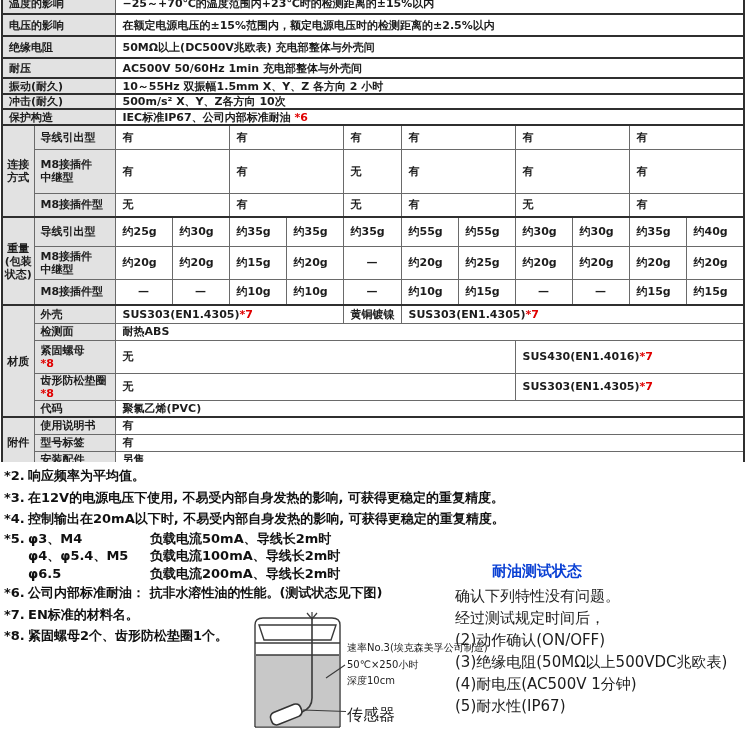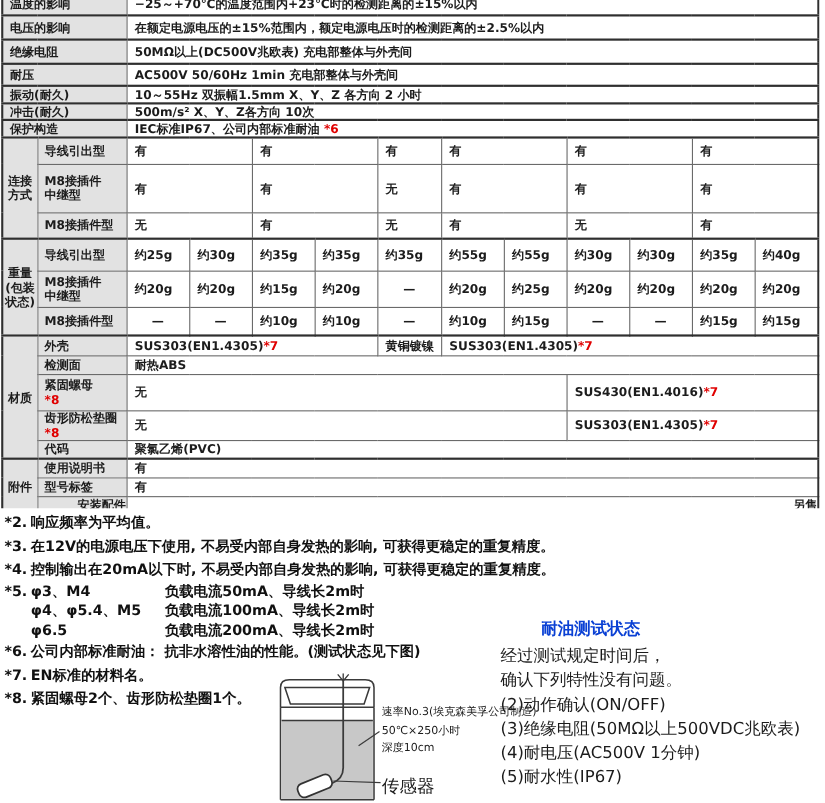--- a/index.html
+++ b/index.html
@@ -190,21 +190,21 @@
         </tr>
         <tr class="sec-start" style="height: 17px;">
           <td class="lbl sec" rowspan="3">附件</td>
           <td class="lbl">使用说明书</td>
           <td class="val" colspan="11">有</td>
         </tr>
         <tr style="height: 17px;">
           <td class="lbl">型号标签</td>
           <td class="val" colspan="11">有</td>
         </tr>
-        <tr style="height: 17px; text-align: right;">
+        <tr style="height: 17px;">
           <td class="lbl">安装配件</td>
           <td class="val" colspan="11">另售</td>
         </tr>
       </tbody>
   </table>
 </div>
 
 <div class="footnotes">
     <div class="fn-line"><span class="marker">*2.</span><span>响应频率为平均值。</span></div>
     <div class="fn-line"><span class="marker">*3.</span><span>在12V的电源电压下使用, 不易受内部自身发热的影响, 可获得更稳定的重复精度。</span></div>
@@ -225,22 +225,22 @@
       <span class="cond">负载电流200mA、导线长2m时</span>
     </div>
     <div class="fn-line"><span class="marker">*6.</span><span>公司内部标准耐油： 抗非水溶性油的性能。(测试状态见下图)</span></div>
     <div class="fn-line"><span class="marker">*7.</span><span>EN标准的材料名。</span></div>
     <div class="fn-line"><span class="marker">*8.</span><span>紧固螺母2个、齿形防松垫圈1个。</span></div>
   </div>
 
 <div class="oil-test">
   <div class="title">耐油测试状态</div>
   <div>
+      <div>确认下列特性没有问题。</div>
       <div>经过测试规定时间后，</div>
-      <div>确认下列特性没有问题。</div>
       <div>(2)动作确认(ON/OFF)</div>
       <div>(3)绝缘电阻(50MΩ以上500VDC兆欧表)</div>
       <div>(4)耐电压(AC500V 1分钟)</div>
       <div>(5)耐水性(IP67)</div>
     </div>
 </div>
 
 <div class="diagram">
   <svg width="120" height="118" viewBox="0 0 120 118">
     <g fill="none" stroke="#3a3a3a" stroke-width="1.4">

